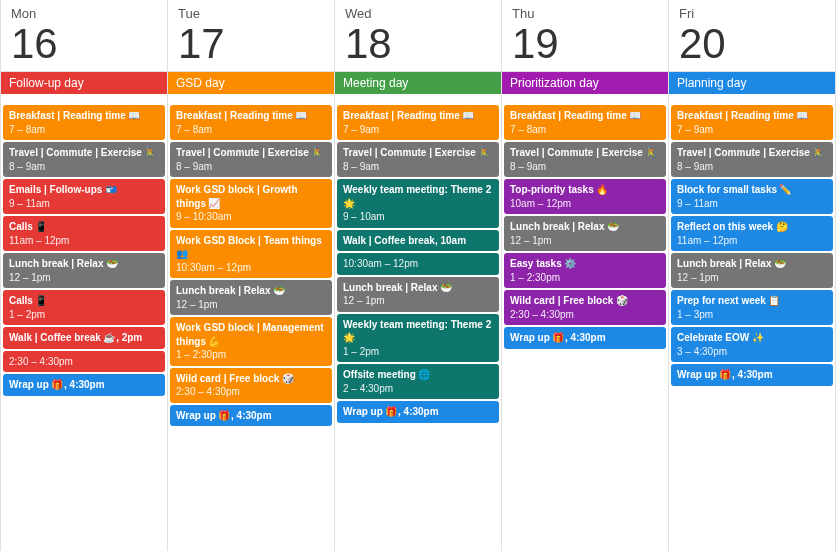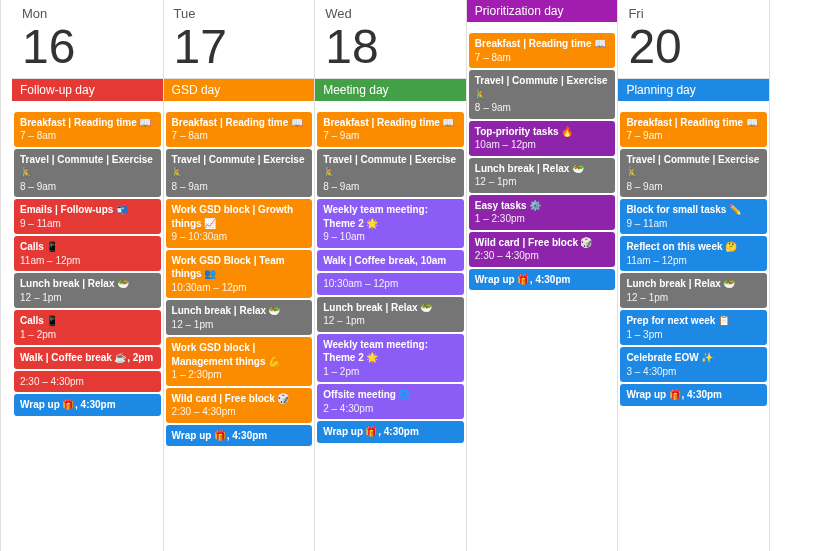--- a/index.html
+++ b/index.html
@@ -1,40 +1,39 @@
 <!DOCTYPE html>
 <html><head>
   <meta charset="utf-8">
   <style>
     * { box-sizing: border-box; margin: 0; padding: 0; }
     body { font-family: 'Segoe UI', Arial, sans-serif; background: #fff; font-size: 12px; }
     .calendar-grid {
       display: grid;
       grid-template-columns: repeat(5, 1fr);
-      width: 770px;
+      width: 836px;
       min-height: 551px;
       border-left: 1px solid #e0e0e0;
-      padding-left: 11px;
     }
     .day-col {
       border-right: 1px solid #e0e0e0;
       display: flex;
       flex-direction: column;
     }
     .day-header {
       padding: 6px 10px 4px;
       border-bottom: 1px solid #e0e0e0;
     }
     .day-name {
       font-size: 13px;
       color: #555;
       font-weight: 400;
     }
     .day-number {
-      font-size: 48px;
+      font-size: 42px;
       color: #333;
       font-weight: 300;
       line-height: 1.1;
     }
     .day-tag {
       padding: 4px 8px;
       font-size: 12px;
       font-weight: 500;
       color: #fff;
       margin-bottom: 9px;
@@ -52,21 +51,21 @@
       color: #fff;
       font-size: 10px;
       line-height: 1.35;
     }
     .event .event-title { font-weight: 600; }
     .event .event-time { font-weight: 400; opacity: 0.9; }
 
     
     .bg-red { background-color: #e53935; }
     .bg-orange { background-color: #fb8c00; }
-    .bg-green { background-color: #8b5cf6; }
+    .bg-green { background-color: #0f766e; }
     .bg-purple { background-color: #8e24aa; }
     .bg-blue { background-color: #1e88e5; }
     .bg-gray { background-color: #757575; }
     .bg-tag-red { background-color: #e53935; }
     .bg-tag-orange { background-color: #fb8c00; }
     .bg-tag-green { background-color: #43a047; }
     .bg-tag-purple { background-color: #a21caf; }
     .bg-tag-blue { background-color: #1e88e5; }
   </style>
 </head>
@@ -191,20 +190,24 @@
         <div class="event bg-green">
           <div class="event-title">Offsite meeting 🌐</div>
           <div class="event-time">2 – 4:30pm</div>
         </div>
         <div class="event bg-blue">
           <div class="event-title">Wrap up 🎁, 4:30pm</div>
         </div>
       </div>
     </div>
     <div class="day-col">
+      <div class="day-header">
+        <div class="day-name">Thu</div>
+        <div class="day-number">19</div>
+      </div>
       <div class="day-tag bg-tag-purple">Prioritization day</div>
       <div class="events-container">
         <div class="event bg-orange">
           <div class="event-title">Breakfast | Reading time 📖</div>
           <div class="event-time">7 – 8am</div>
         </div>
         <div class="event bg-gray">
           <div class="event-title">Travel | Commute | Exercise 🚴</div>
           <div class="event-time">8 – 9am</div>
         </div>

